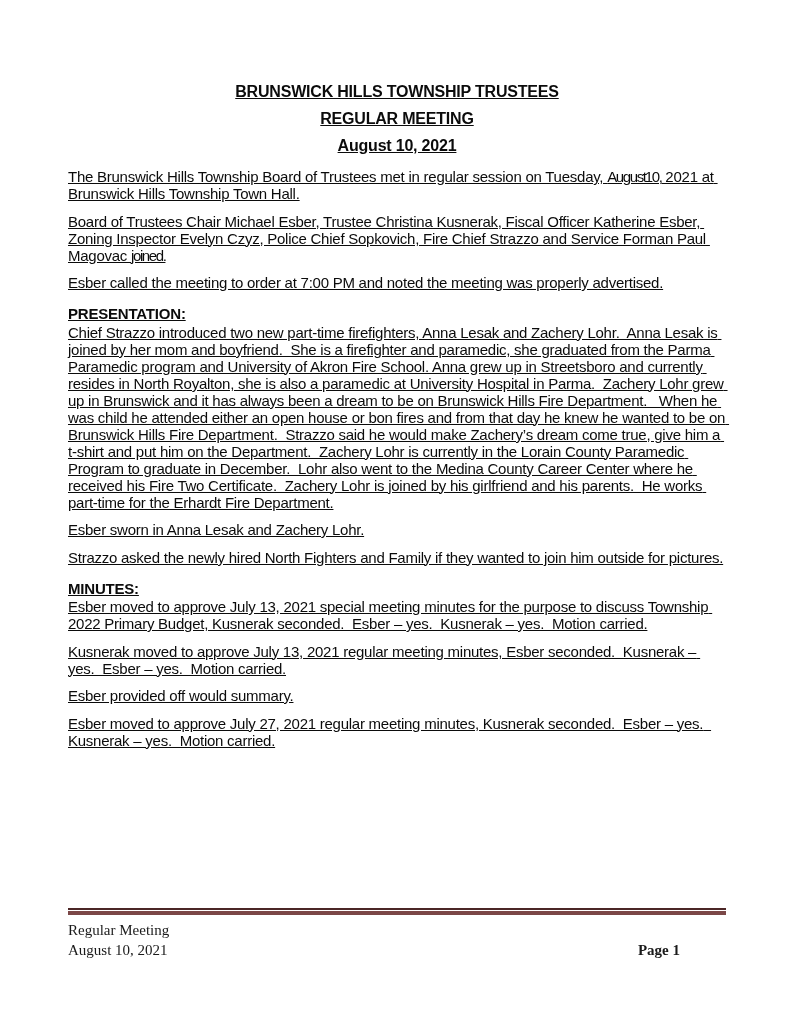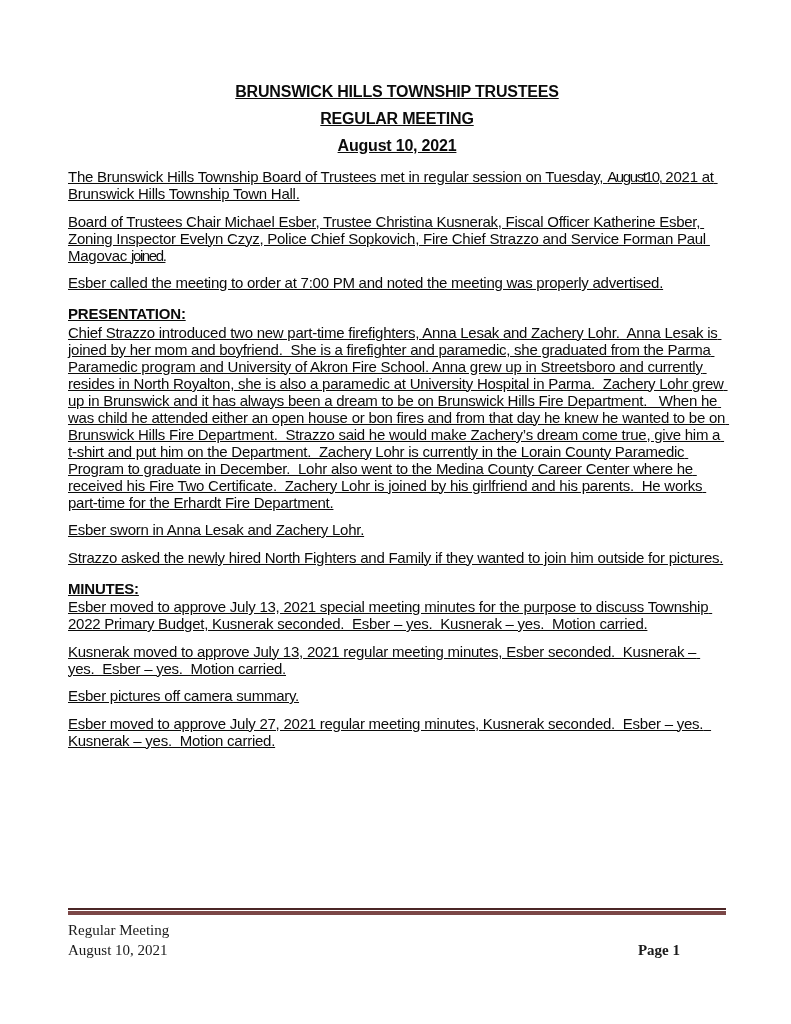--- a/index.html
+++ b/index.html
@@ -93,21 +93,21 @@
     <p class="body-par">Esber called the meeting to order at 7:00 PM and noted the meeting was properly advertised.</p>
 
     <div class="section-heading">PRESENTATION:</div>
     <p class="body-par">Chief Strazzo introduced two new part-time firefighters, Anna Lesak and Zachery Lohr.  Anna Lesak is joined by her mom and boyfriend.  She is a firefighter and paramedic, she graduated from the Parma Paramedic program and University of Akron Fire School. Anna grew up in Streetsboro and currently resides in North Royalton, she is also a paramedic at University Hospital in Parma.  Zachery Lohr grew up in Brunswick and it has always been a dream to be on Brunswick Hills Fire Department.   When he was child he attended either an open house or bon fires and from that day he knew he wanted to be on Brunswick Hills Fire Department.  Strazzo said he would make Zachery’s dream come true, give him a t-shirt and put him on the Department.  Zachery Lohr is currently in the Lorain County Paramedic Program to graduate in December.  Lohr also went to the Medina County Career Center where he received his Fire Two Certificate.  Zachery Lohr is joined by his girlfriend and his parents.  He works part-time for the Erhardt Fire Department.</p>
     <p class="body-par">Esber sworn in Anna Lesak and Zachery Lohr.</p>
     <p class="body-par">Strazzo asked the newly hired North Fighters and Family if they wanted to join him outside for pictures.</p>
 
     <div class="section-heading">MINUTES:</div>
     <p class="body-par">Esber moved to approve July 13, 2021 special meeting minutes for the purpose to discuss Township 2022 Primary Budget, Kusnerak seconded.  Esber – yes.  Kusnerak – yes.  Motion carried.</p>
     <p class="body-par">Kusnerak moved to approve July 13, 2021 regular meeting minutes, Esber seconded.  Kusnerak – yes.  Esber – yes.  Motion carried.</p>
-    <p class="body-par">Esber pictures off camera summary.</p>
+    <p class="body-par">Esber provided off would summary.</p>
 
 
     <p class="body-par">Esber moved to approve July 27, 2021 regular meeting minutes, Kusnerak seconded.  Esber – yes.  Kusnerak – yes.  Motion carried.</p>
 
   </div>
 
   <div class="footer">
     <div>
       <div class="rule-top"></div>
       <div class="rule-main"></div>

